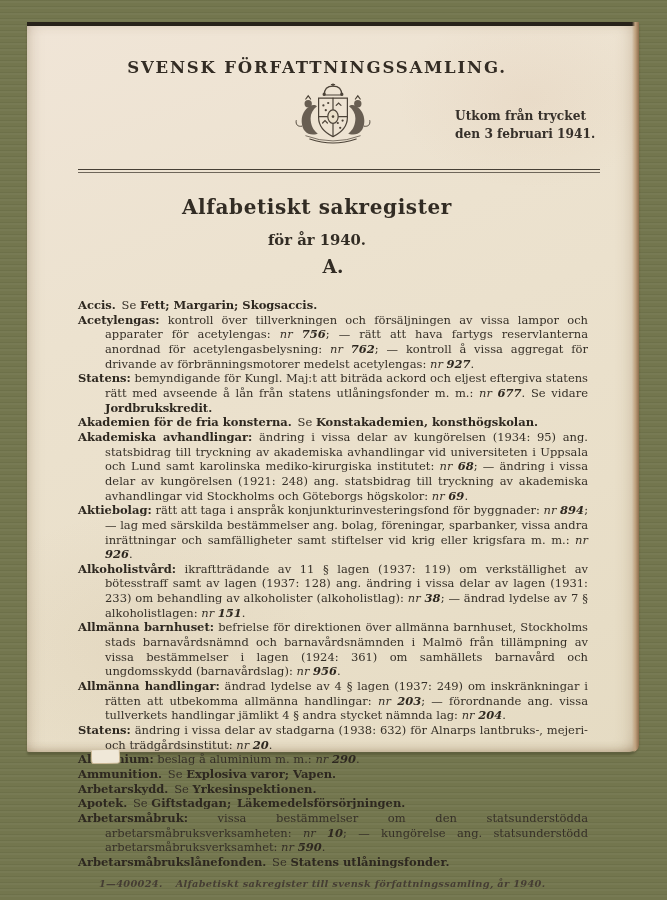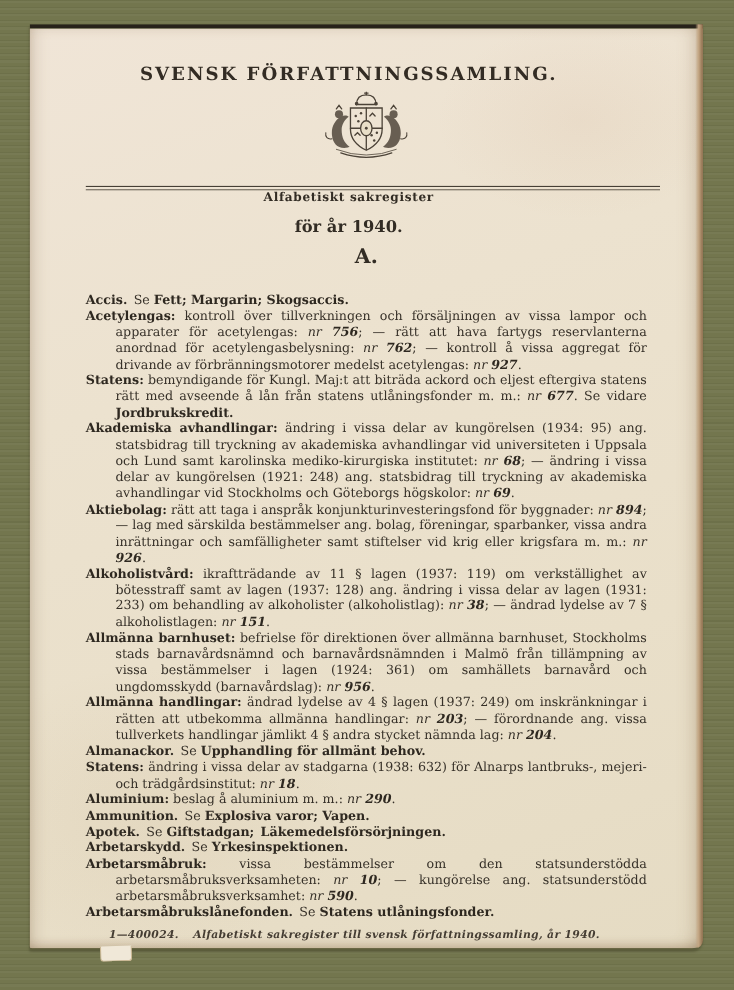--- a/index.html
+++ b/index.html
@@ -4,21 +4,21 @@
 <style>
   html,body{margin:0;padding:0;}
   body{
     width:667px;height:900px;overflow:hidden;position:relative;
     font-family:"DejaVu Serif","Liberation Serif",serif;
     background-color:#73764e;
     background-image:repeating-linear-gradient(180deg,
       rgba(30,36,14,.07) 0 1px, rgba(255,255,255,.03) 1px 3px, rgba(0,0,0,0) 3px 6px);
   }
   .page{
-    position:absolute;left:27px;top:22px;width:612px;height:840px;
+    position:absolute;left:27px;top:22px;width:612px;height:730px;
     box-sizing:border-box;
     background-image:
       radial-gradient(ellipse 220px 150px at 82% 10%, rgba(200,155,125,.10), rgba(0,0,0,0) 60%),
       radial-gradient(ellipse 300px 220px at 18% 85%, rgba(165,135,90,.08), rgba(0,0,0,0) 60%),
       linear-gradient(160deg,#f0e5d7 0%,#ece2cf 35%,#e9dfc9 70%,#e5dbc3 100%);
     border-top:4px solid #27221a;
     border-radius:0 0 10px 2px;
     box-shadow:
       inset -14px 0 18px -10px rgba(125,95,60,.45),
       inset 10px 0 16px -10px rgba(125,100,70,.40),
@@ -43,21 +43,21 @@
   .arms{position:absolute;left:calc(50% - 52px);top:0;}
   .imprint{
     position:absolute;left:428px;top:24px;
     font-weight:bold;font-size:12.2px;line-height:18px;color:#36302a;
   }
   .double-rule{
     margin:10px 39px 0 51px;height:2px;
     border-top:1.7px solid #463f35;border-bottom:1px solid #6e665a;
   }
   .reg-title{text-align:center;font-weight:bold;color:#322c24;margin:0 32px 0 0;}
-  .reg-title-1{font-size:11px;letter-spacing:.6px;}
+  .reg-title-1{margin-top:22px;font-size:20px;letter-spacing:.6px;}
   .reg-title-2{margin-top:12px;font-size:14.8px;}
   .letter{text-align:center;font-weight:bold;font-size:18.5px;margin-top:8px;color:#322c24;}
   .entries{margin:21px 51px 0 51px;color:#363028;}
   .entry{
     margin:0;text-align:justify;font-size:11.5px;line-height:14.65px;
     padding-left:27px;text-indent:-27px;
   }
   .entry .b{font-weight:bold;color:#2e2820;}
   .entry .i{font-style:italic;}
   .colophon{
@@ -106,43 +106,47 @@
           <path d="M86 64 c11 2 17 -4 18 -14 c1 -9 -3 -17 -10 -21 c-3 -2 -7 -2 -9 0 c5 4 8 9 8 15 c0 8 -3 15 -9 19 z"></path>
           <circle cx="96" cy="26" r="4.6"></circle>
         </g>
         <path d="M31 20 l3 -4 3 4 M93 20 l3 -4 3 4"></path>
         <path d="M26 54 c-5 1 -8 -2 -7 -7 M104 54 c5 1 8 -2 7 -7" stroke-width="1.2"></path>
 
         <path d="M36 70 q29 10 58 0" stroke-width="1.4"></path>
         <path d="M31 66 q34 13 68 0" stroke-width="0.9"></path>
       </g>
     </svg>
+    <div class="imprint">
+      <div>Utkom från trycket</div>
+      <div>den 3 februari 1941.</div>
+    </div>
   </div>
 
   <div class="double-rule"></div>
 
   <div class="reg-title reg-title-1">Alfabetiskt sakregister</div>
   <div class="reg-title reg-title-2">för år 1940.</div>
   <div class="letter">A.</div>
 
   <div class="entries">
       <p class="entry"><span class="b">Accis.</span><span> Se </span><span class="b">Fett; Margarin; Skogsaccis.</span></p>
       <p class="entry"><span class="b">Acetylengas:</span><span> kontroll över tillverkningen och försäljningen av vissa lampor och apparater för acetylengas: </span><span class="i">nr </span><span class="b i">756</span><span>; — rätt att hava fartygs reservlanterna anordnad för acetylengasbelysning: </span><span class="i">nr </span><span class="b i">762</span><span>; — kontroll å vissa aggregat för drivande av förbränningsmotorer medelst acetylengas: </span><span class="i">nr </span><span class="b i">927</span><span>.</span></p>
       <p class="entry"><span class="b">Statens:</span><span> bemyndigande för Kungl. Maj:t att biträda ackord och eljest eftergiva statens rätt med avseende å lån från statens utlåningsfonder m. m.: </span><span class="i">nr </span><span class="b i">677</span><span>. Se vidare </span><span class="b">Jordbrukskredit.</span></p>
+      <p class="entry"><span class="b">Akademien för de fria konsterna.</span><span> Se </span><span class="b">Konstakademien, konsthögskolan.</span></p>
       <p class="entry"><span class="b">Akademiska avhandlingar:</span><span> ändring i vissa delar av kungörelsen (1934: 95) ang. statsbidrag till tryckning av akademiska avhandlingar vid universiteten i Uppsala och Lund samt karolinska mediko-kirurgiska institutet: </span><span class="i">nr </span><span class="b i">68</span><span>; — ändring i vissa delar av kungörelsen (1921: 248) ang. statsbidrag till tryckning av akademiska avhandlingar vid Stockholms och Göteborgs högskolor: </span><span class="i">nr </span><span class="b i">69</span><span>.</span></p>
       <p class="entry"><span class="b">Aktiebolag:</span><span> rätt att taga i anspråk konjunkturinvesteringsfond för byggnader: </span><span class="i">nr </span><span class="b i">894</span><span>; — lag med särskilda bestämmelser ang. bolag, föreningar, sparbanker, vissa andra inrättningar och samfälligheter samt stiftelser vid krig eller krigsfara m. m.: </span><span class="i">nr </span><span class="b i">926</span><span>.</span></p>
       <p class="entry"><span class="b">Alkoholistvård:</span><span> ikraftträdande av 11 § lagen (1937: 119) om verkställighet av bötesstraff samt av lagen (1937: 128) ang. ändring i vissa delar av lagen (1931: 233) om behandling av alkoholister (alkoholistlag): </span><span class="i">nr </span><span class="b i">38</span><span>; — ändrad lydelse av 7 § alkoholistlagen: </span><span class="i">nr </span><span class="b i">151</span><span>.</span></p>
       <p class="entry"><span class="b">Allmänna barnhuset:</span><span> befrielse för direktionen över allmänna barnhuset, Stockholms stads barnavårdsnämnd och barnavårdsnämnden i Malmö från tillämpning av vissa bestämmelser i lagen (1924: 361) om samhällets barnavård och ungdomsskydd (barnavårdslag): </span><span class="i">nr </span><span class="b i">956</span><span>.</span></p>
       <p class="entry"><span class="b">Allmänna handlingar:</span><span> ändrad lydelse av 4 § lagen (1937: 249) om inskränkningar i rätten att utbekomma allmänna handlingar: </span><span class="i">nr </span><span class="b i">203</span><span>; — förordnande ang. vissa tullverkets handlingar jämlikt 4 § andra stycket nämnda lag: </span><span class="i">nr </span><span class="b i">204</span><span>.</span></p>
-      <p class="entry"><span class="b">Almanackor.</span><span> Se </span><span class="b">Upphandling för allmänt behov.</span></p>
-      <p class="entry"><span class="b">Statens:</span><span> ändring i vissa delar av stadgarna (1938: 632) för Alnarps lantbruks-, mejeri- och trädgårdsinstitut: </span><span class="i">nr </span><span class="b i">18</span><span>.</span></p>
+      <p class="entry"><span class="b">Statens:</span><span> ändring i vissa delar av stadgarna (1938: 632) för Alnarps lantbruks-, mejeri- och trädgårdsinstitut: </span><span class="i">nr </span><span class="b i">20</span><span>.</span></p>
       <p class="entry"><span class="b">Aluminium:</span><span> beslag å aluminium m. m.: </span><span class="i">nr </span><span class="b i">290</span><span>.</span></p>
       <p class="entry"><span class="b">Ammunition.</span><span> Se </span><span class="b">Explosiva varor; Vapen.</span></p>
+      <p class="entry"><span class="b">Arbetarskydd.</span><span> Se </span><span class="b">Yrkesinspektionen.</span></p>
       <p class="entry"><span class="b">Apotek.</span><span> Se </span><span class="b">Giftstadgan; Läkemedelsförsörjningen.</span></p>
-      <p class="entry"><span class="b">Arbetarskydd.</span><span> Se </span><span class="b">Yrkesinspektionen.</span></p>
       <p class="entry"><span class="b">Arbetarsmåbruk:</span><span> vissa bestämmelser om den statsunderstödda arbetarsmåbruksverksamheten: </span><span class="i">nr </span><span class="b i">10</span><span>; — kungörelse ang. statsunderstödd arbetarsmåbruksverksamhet: </span><span class="i">nr </span><span class="b i">590</span><span>.</span></p>
       <p class="entry"><span class="b">Arbetarsmåbrukslånefonden.</span><span> Se </span><span class="b">Statens utlåningsfonder.</span></p>
     </div>
 
   <div class="colophon">
     <span class="num">1—400024.</span><span>Alfabetiskt sakregister till svensk författningssamling, år 1940.</span>
   </div>
 
   <div class="page-edge-right"></div>
   <div class="page-sliver"></div>

